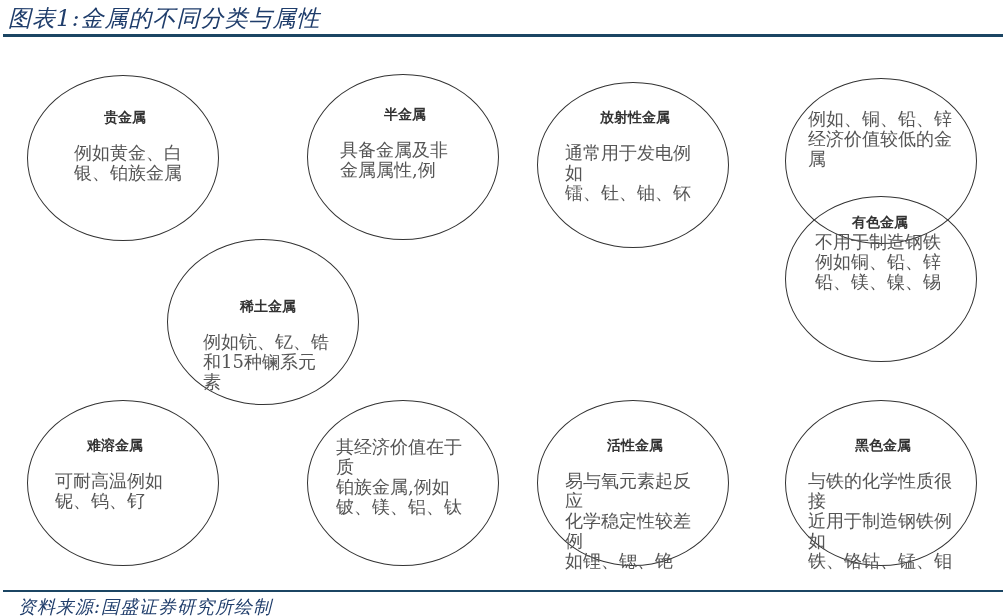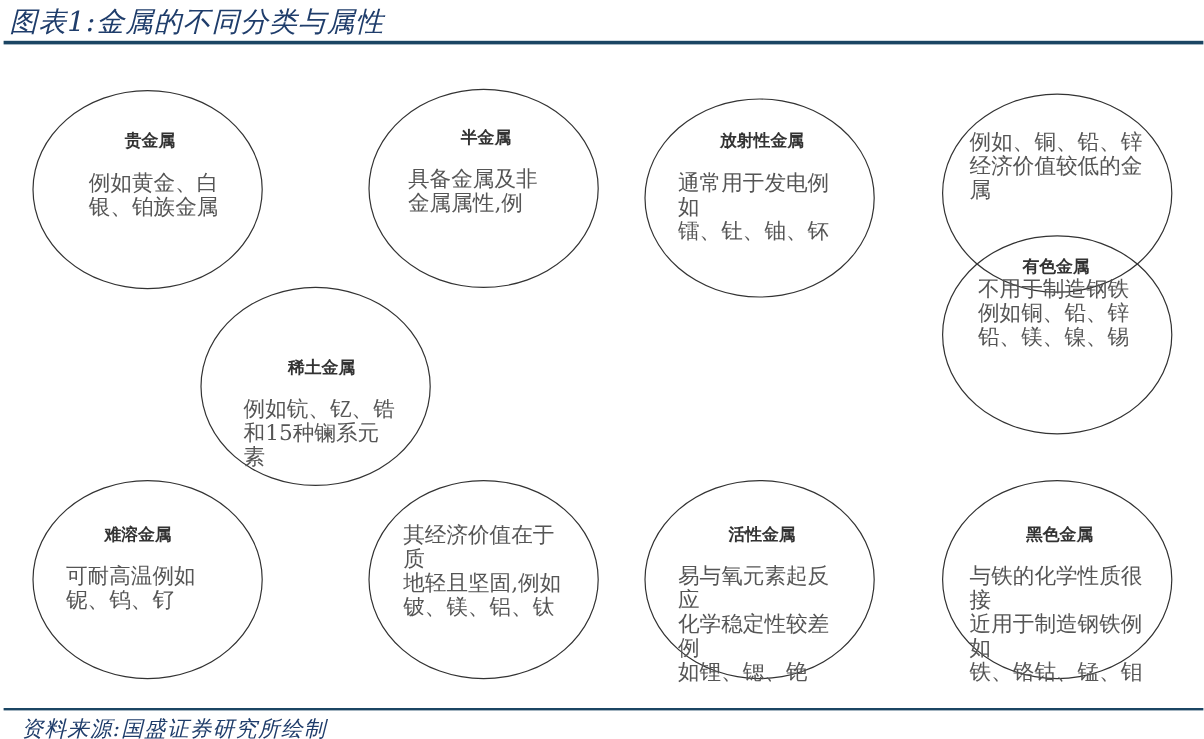--- a/index.html
+++ b/index.html
@@ -67,21 +67,21 @@
 <div class="ellipse" style="left:27px;top:400px;width:192px;height:166px;"></div>
 <div class="label" style="left:55px;top:437px;width:120px;">
   <span class="ename" style="text-align:center;">难溶金属</span>
   <span class="edesc">可耐高温例如</span>
   <span class="edesc">铌、钨、钌</span>
 </div>
 
 <div class="ellipse" style="left:307px;top:400px;width:192px;height:166px;"></div>
 <div class="label" style="left:336px;top:437px;width:140px;">
   <span class="edesc">其经济价值在于质</span>
-  <span class="edesc">地轻且坚固,例如</span>
+  <span class="edesc">铂族金属,例如</span>
   <span class="edesc">铍、镁、铝、钛</span>
 </div>
 
 <div class="ellipse" style="left:537px;top:400px;width:192px;height:166px;"></div>
 <div class="label" style="left:565px;top:437px;width:140px;">
   <span class="ename">活性金属</span>
   <span class="edesc">易与氧元素起反应</span>
   <span class="edesc">化学稳定性较差例</span>
   <span class="edesc">如锂、锶、铯</span>
 </div>

